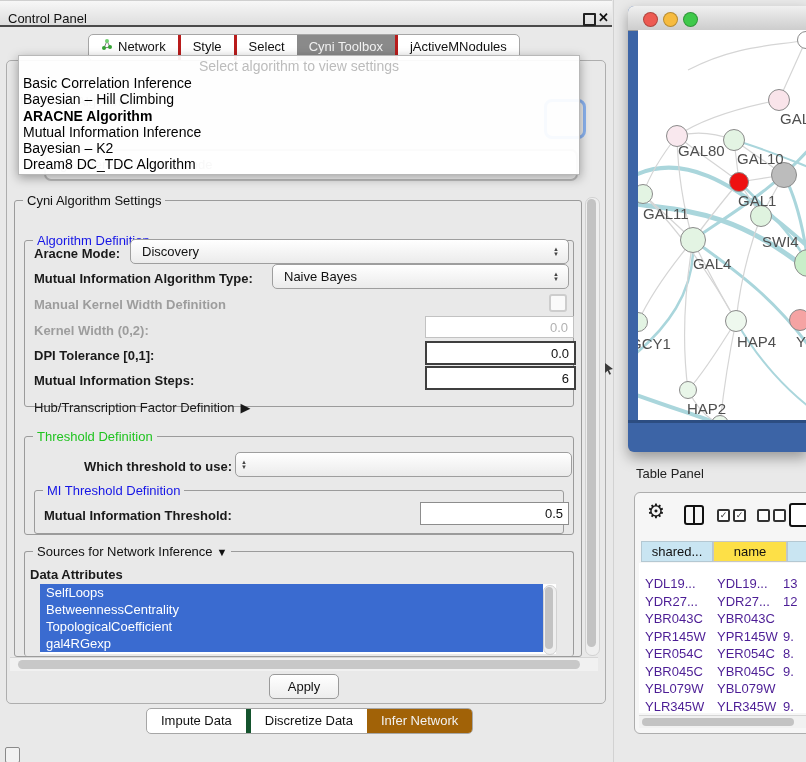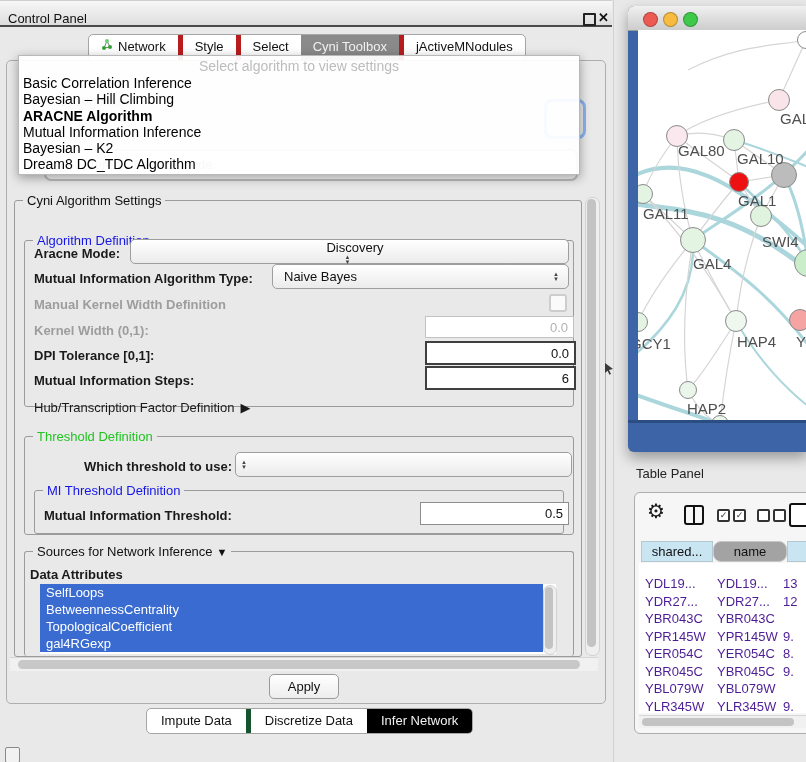--- a/index.html
+++ b/index.html
@@ -12,21 +12,21 @@
   
   #cp-titlebar{left:0;top:6;width:612px;height:24px;background:linear-gradient(#f7f7f7,#dedede);
      border-top:1px solid #cfcfcf;border-bottom:2px solid #4a4a4a;}
   #cp-title{left:8px;top:10px;font-size:13px;}
   #cp-restore{left:583px;top:12px;width:9px;height:9px;border:2px solid #222;border-radius:1px;}
   #cp-close{left:598px;top:9px;font-size:13px;font-weight:bold;color:#111;}
   
   #tabbar{left:88px;top:34px;height:25px;display:flex;background:#fff;border:1px solid #a6a6a6;
      border-radius:5px;overflow:hidden;font-size:13px;z-index:5;}
   .tab{padding:4px 12px 0 12px;display:flex;align-items:flex-start;gap:5px;color:#111;white-space:nowrap;}
-  .tab:not(:first-child){border-left:5px solid #b91c1c;}
+  .tab:not(:first-child){border-left:3px solid #b91c1c;}
   .tab.sel{background:#8a8a8a;color:#f2f2f2;border-left:none;}
   
   #main-panel{left:6px;top:60px;width:598px;height:642px;border:1px solid #aeaeae;border-radius:5px;background:#e9e9e9;}
   
   .ghost{color:#9a9a9a;font-size:13px;}
   #ghost-combo{left:544px;top:99px;width:36px;height:34px;border:3px solid #8ab2ef;border-radius:8px;}
   #ghost-field{left:44px;top:149px;width:530px;height:28px;border:2px solid #bdbdbd;border-radius:7px;background:#f6f6f6;}
   
   #dd-popup{left:18px;top:55px;width:560px;height:118px;background:rgba(255,255,255,0.93);
      border:1px solid #b8b8b8;box-shadow:0 3px 10px rgba(0,0,0,0.35);z-index:40;}
@@ -55,21 +55,21 @@
   
   #src-list{left:40px;top:584px;width:516px;height:70px;background:#fff;overflow:hidden;}
   .src-item{height:17px;line-height:17px;background:#3a6bd0;color:#fff;font-size:13px;padding-left:6px;width:497px;}
   
   #apply-btn{left:269px;top:674px;width:68px;height:23px;background:linear-gradient(#ffffff,#ededed);
      border:1px solid #9a9a9a;border-radius:5px;font-size:13px;display:flex;align-items:center;justify-content:center;}
   #bottom-tabbar{left:146px;top:708px;height:24px;display:flex;background:#fff;border:1px solid #a6a6a6;
      border-radius:5px;overflow:hidden;font-size:13px;}
   .btab{padding:4px 14px 0 14px;color:#111;white-space:nowrap;}
   .btab:not(:first-child){border-left:5px solid #14532d;}
-  .btab.sel{background:#000000;color:#f2f2f2;border-left:none;}
+  .btab.sel{background:#a16207;color:#f2f2f2;border-left:none;}
   
   #net-window{left:628px;top:6px;width:180px;height:446px;background:#3c64a6;border-radius:6px 0 0 6px;
      box-shadow:0 6px 14px rgba(0,0,0,0.35);}
   #net-titlebar{left:0;top:0;width:100%;height:24px;background:linear-gradient(#f0f0f0,#cdcdcd);
      border-bottom:1px solid #9a9a9a;border-radius:6px 0 0 0;}
   .tlight{position:absolute;top:6px;width:13px;height:13px;border-radius:50%;}
   #net-canvas{left:10px;top:24px;width:170px;height:390px;background:#fff;overflow:hidden;}
   #net-shadow{left:0;top:414px;width:100%;height:3px;background:#1f3a63;opacity:.55;}
   .nnode{position:absolute;border-radius:50%;border:1.5px solid #8a8a8a;box-sizing:border-box;}
   .nlabel{position:absolute;font-size:15px;color:#4f4f4f;white-space:nowrap;}
@@ -79,21 +79,21 @@
      border-radius:6px;overflow:hidden;}
   .ticon{position:absolute;color:#1a1a1a;}
   #tp-split{left:49px;top:12px;width:16px;height:16px;border:2px solid #111;border-radius:3px;}
   #tp-split::after{content:"";position:absolute;left:7px;top:0;width:2px;height:16px;background:#111;}
   .cb{position:absolute;width:9px;height:9px;border:2px solid #333;border-radius:2px;font-size:9px;
       line-height:9px;text-align:center;color:#333;background:#fff;}
   #tp-doc{left:154px;top:10px;width:20px;height:20px;border:2px solid #111;border-radius:3px;background:#fff;}
   .thcell{position:absolute;top:48px;height:21px;font-size:13px;display:flex;align-items:center;
      justify-content:center;border:1px solid #b4c8d2;box-sizing:border-box;}
   .th-blue{background:#c9e5f2;}
-  .th-gray{background:#a3a3a3;border-color:#c6c6c6;border-radius:8px;}
+  .th-gray{background:#fde047;border-color:#c6c6c6;}
   #tbl-rows{position:absolute;left:4px;top:70px;width:172px;height:150px;background:#fff;overflow:hidden;}
   .trow{position:absolute;left:0;width:100%;height:17.5px;}
   .tcell{position:absolute;top:12px;height:17.5px;line-height:17.5px;font-size:13px;color:#4c1d95;white-space:nowrap;}
   #tp-hscroll{left:4px;top:222px;width:170px;height:12px;}
   
   #panel-divider{left:613px;top:0;width:1px;height:762px;background:#d2d2d2;}
   #corner-grip{left:5px;top:747px;width:13px;height:14px;border:1px solid #8a8a8a;background:#f2f2f2;border-radius:2px;}
   #top-tick{left:16px;top:0;width:2px;height:5px;background:#9a9a9a;}
   .arrow-right{display:inline-block;margin-left:6px;font-size:13px;}
   .arrow-down{display:inline-block;margin-left:4px;font-size:11px;}
@@ -160,38 +160,38 @@
 </div>
 
 <div class="abs groupbox" style="left:14px;top:200px;width:566px;height:455px;">
   <span class="gtitle">Cyni Algorithm Settings</span>
 </div>
 
 <div class="abs groupbox" style="left:24px;top:240px;width:548px;height:165px;">
   <span class="gtitle gt-blue">Algorithm Definition</span>
 </div>
 <span class="abs lbl-b" style="left:34px;top:246px;">Aracne Mode:</span>
-<div class="abs combo" style="left:130px;top:239px;width:437px;height:23px;flex-direction:column;">
+<div class="abs combo" style="left:130px;top:239px;width:437px;height:23px;">
   <span class="ctext">Discovery</span>
   <span class="carrows">
       <span>▲</span>
       <span>▼</span>
     </span>
 </div>
 <span class="abs lbl-b" style="left:34px;top:271px;">Mutual Information Algorithm Type:</span>
 <div class="abs combo" style="left:272px;top:264px;width:295px;height:23px;">
   <span class="ctext">Naive Bayes</span>
   <span class="carrows">
       <span>▲</span>
       <span>▼</span>
     </span>
 </div>
 <span class="abs lbl-dis" style="left:34px;top:297px;">Manual Kernel Width Definition</span>
 <div class="abs" style="left:549px;top:294px;width:14px;height:14px;border:2px solid #cdcdcd;border-radius:3px;background:#fafafa;"></div>
-<span class="abs lbl-dis" style="left:34px;top:323px;">Kernel Width (0,1):</span>
+<span class="abs lbl-dis" style="left:34px;top:323px;">Kernel Width (0,2):</span>
 <div class="abs field f-dis" style="left:425px;top:316px;width:142px;height:20px;">0.0</div>
 <span class="abs lbl-b" style="left:34px;top:348px;">DPI Tolerance [0,1]:</span>
 <div class="abs field f-en" style="left:425px;top:341px;width:142px;height:20px;">0.0</div>
 <span class="abs lbl-b" style="left:34px;top:373px;">Mutual Information Steps:</span>
 <div class="abs field f-en" style="left:425px;top:366px;width:142px;height:20px;">6</div>
 
 <span class="abs lbl" style="left:34px;top:400px;">
   <span>Hub/Transcription Factor Definition</span><span class="arrow-right">▶</span>
 </span>
 

